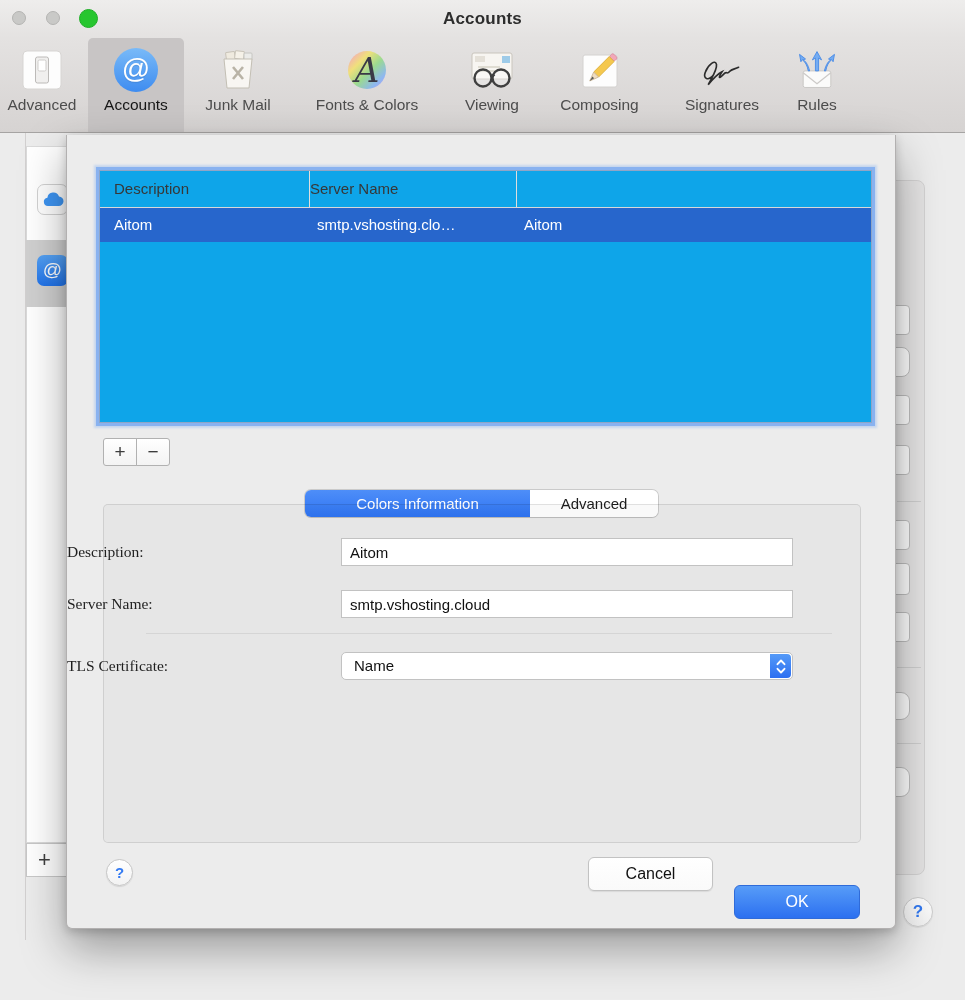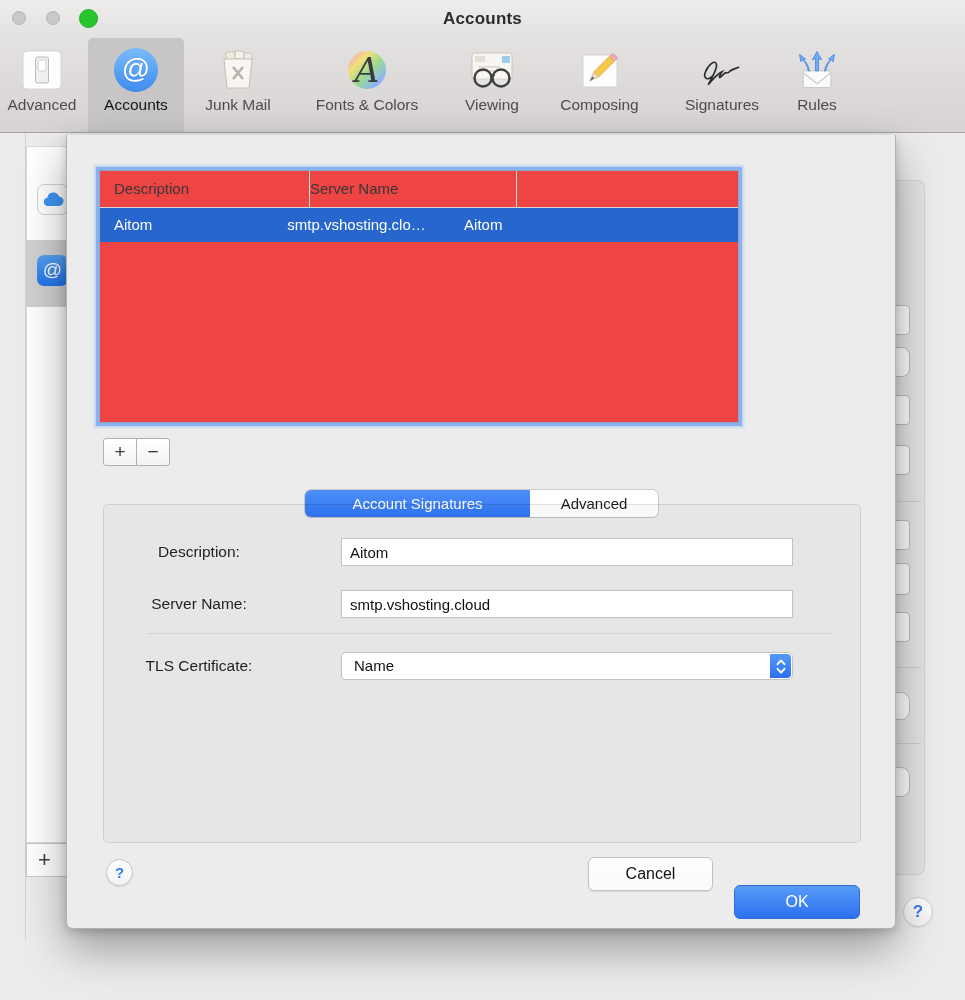--- a/index.html
+++ b/index.html
@@ -83,22 +83,22 @@
     position:absolute; left:66px; top:135px; width:830px; height:794px;
     background:#ececec;
     border:1px solid #b2b0b0; border-top:none;
     border-radius:0 0 6px 6px;
     box-shadow:0 20px 45px rgba(0,0,0,.35), 0 3px 10px rgba(0,0,0,.18);
   }
   .sheet > * { position:absolute; }
 
   
   .server-table {
-    left:32px; top:35px; width:640px; height:253px;
-    background:#ef4444;
+    left:32px; top:35px; width:773px; height:253px;
+    background:#0ea5e9;
     border:1px solid #8fa5c6;
     box-shadow:0 0 0 3px rgba(126,171,240,.85), 0 0 2px 5px rgba(126,171,240,.35);
     overflow:hidden;
   }
   .thead { display:flex; height:37px; border-bottom:1px solid #d8d8d8; }
   .th {
     font-size:15px; color:#373737; line-height:36px;
     overflow:hidden; white-space:nowrap;
   }
   .th + .th { border-left:1px solid #dedede; }
@@ -137,21 +137,21 @@
   .panel {
     left:36px; top:369px; width:758px; height:339px;
     background:rgba(0,0,0,.022);
     border:1px solid rgba(0,0,0,.10);
     border-radius:5px;
   }
 
   
   .flabel {
     left:0; width:264px; height:28px; line-height:28px;
-    text-align:center; font-size:15.5px; color:#1f1f1f;
+    text-align:left; font-size:15.5px; color:#1f1f1f;font-family:Liberation Serif, serif;
   }
   .l1 { top:403px; } .l2 { top:455px; } .l3 { top:517px; }
   .tfield {
     left:274px; width:452px; height:28px;
     border:1px solid #c2c2c2; background:#fff;
     font-family:"Liberation Sans", sans-serif;
     font-size:15px; color:#101010; padding:0 8px; outline:none;
   }
   .f1 { top:403px; } .f2 { top:455px; }
   .fsep { left:79px; top:498px; width:686px; height:1px; background:#d5d5d5; }
@@ -338,21 +338,21 @@
       <div class="td c3">Aitom</div>
     </div>
   </div>
 
   <div class="pm">
     <div class="pm-btn add">+</div>
     <div class="pm-btn remove">−</div>
   </div>
 
   <div class="tabs">
-    <div class="tab selected">Account Signatures</div>
+    <div class="tab selected">Colors Information</div>
     <div class="tab plain">Advanced</div>
   </div>
 
   <div class="panel"></div>
 
   <div class="flabel l1">Description:</div>
   <input class="tfield f1" type="text" value="Aitom" style="">
 
   <div class="flabel l2">Server Name:</div>
   <input class="tfield f2" type="text" value="smtp.vshosting.cloud" style="">

